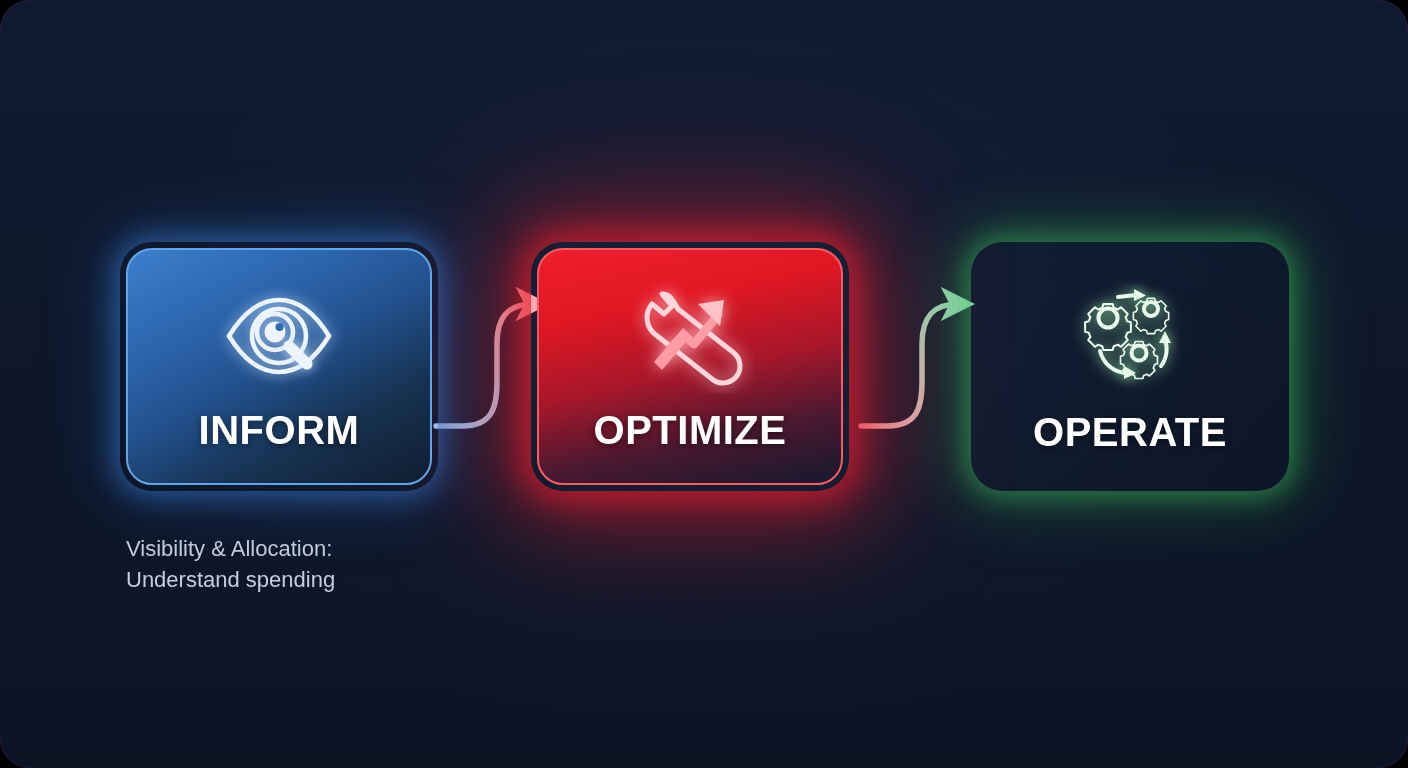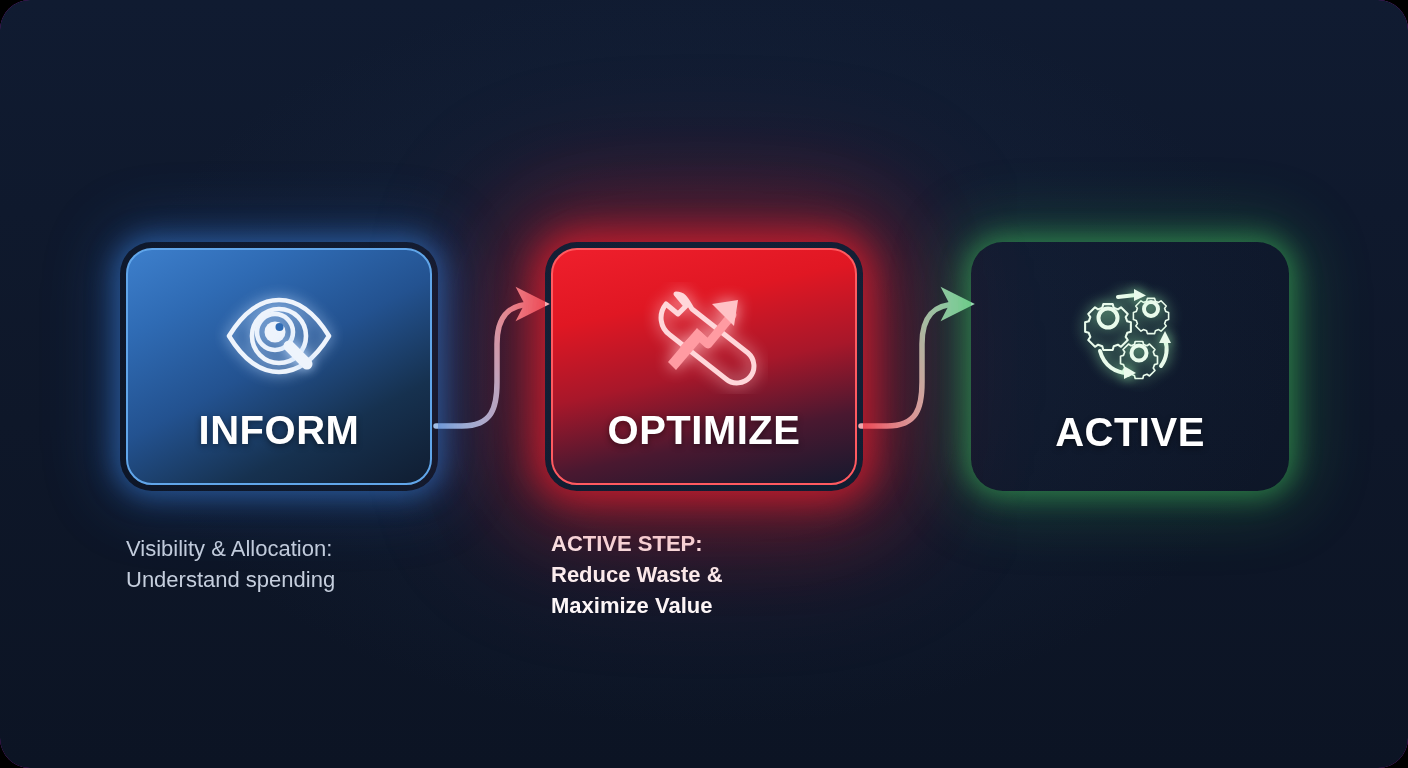--- a/index.html
+++ b/index.html
@@ -46,21 +46,21 @@
     pointer-events: none;
   }
 
   
   .step {
     position: absolute;
     top: 248px;
     width: 306px;
   }
   .step-1 { left: 126px; }
-  .step-2 { left: 551px; }
+  .step-2 { left: 537px; }
   .step-3 { left: 977px; }
 
   .card {
     position: relative;
     width: 306px;
     height: 237px;
     border-radius: 26px;
     box-sizing: border-box;
     display: flex;
     flex-direction: column;
@@ -246,23 +246,20 @@
                 <path d="M 57 46 L 28 80 L 36 88 L 65 54 Z" fill="#ff9ba2"></path>
 
                 <polyline points="45,66 58,53 68,62 92,33" fill="none" stroke="#ff9ba2" stroke-width="9" stroke-linecap="round" stroke-linejoin="round"></polyline>
                 <path d="M 72 22 L 98 18 L 94 44 Z" fill="#ffc2c6"></path>
               </g>
             </svg>
           </div>
           <div class="card-title">OPTIMIZE</div>
         </div>
       </div>
-      <div class="caption caption-active">ACTIVE STEP:
-Reduce Waste &amp;
-Maximize Value</div>
     </div>
 
     <div class="step step-3">
       <div class="card card-operate">
         <div class="card-icon" style="margin-top:32px;">
           <svg viewBox="0 0 128 112">
             <g fill="none" stroke="#eafbec" stroke-width="4" stroke-linecap="round" stroke-linejoin="round" style="filter: drop-shadow(0 0 7px rgba(160,255,180,0.9));">
 
               <g transform="translate(42,46)">
                 <path d="M -9 -26 L 9 -26 L 11 -19 L 19 -16 L 25 -20 L 38 -7
@@ -299,19 +296,19 @@
             </g>
 
             <g fill="#eafbec" style="filter: drop-shadow(0 0 6px rgba(160,255,180,0.9));">
               <path d="M 68 9 L 80 15.5 L 68 21 Z"></path>
               <path d="M 58 86 L 70 93 L 58 99 Z"></path>
               <path d="M 93 63 L 99 51 L 105 63 Z"></path>
             </g>
           </svg>
         </div>
         <div class="card-inner" style="position:absolute; inset:0; background:none; border:none; display:block;">
-          <div class="card-title" style="position:absolute; left:0; right:0; top:164px; margin-top:0;">ACTIVE</div>
+          <div class="card-title" style="position:absolute; left:0; right:0; top:164px; margin-top:0;">OPERATE</div>
         </div>
       </div>
     </div>
 
   </div>
 </div>
 
 </body></html>

